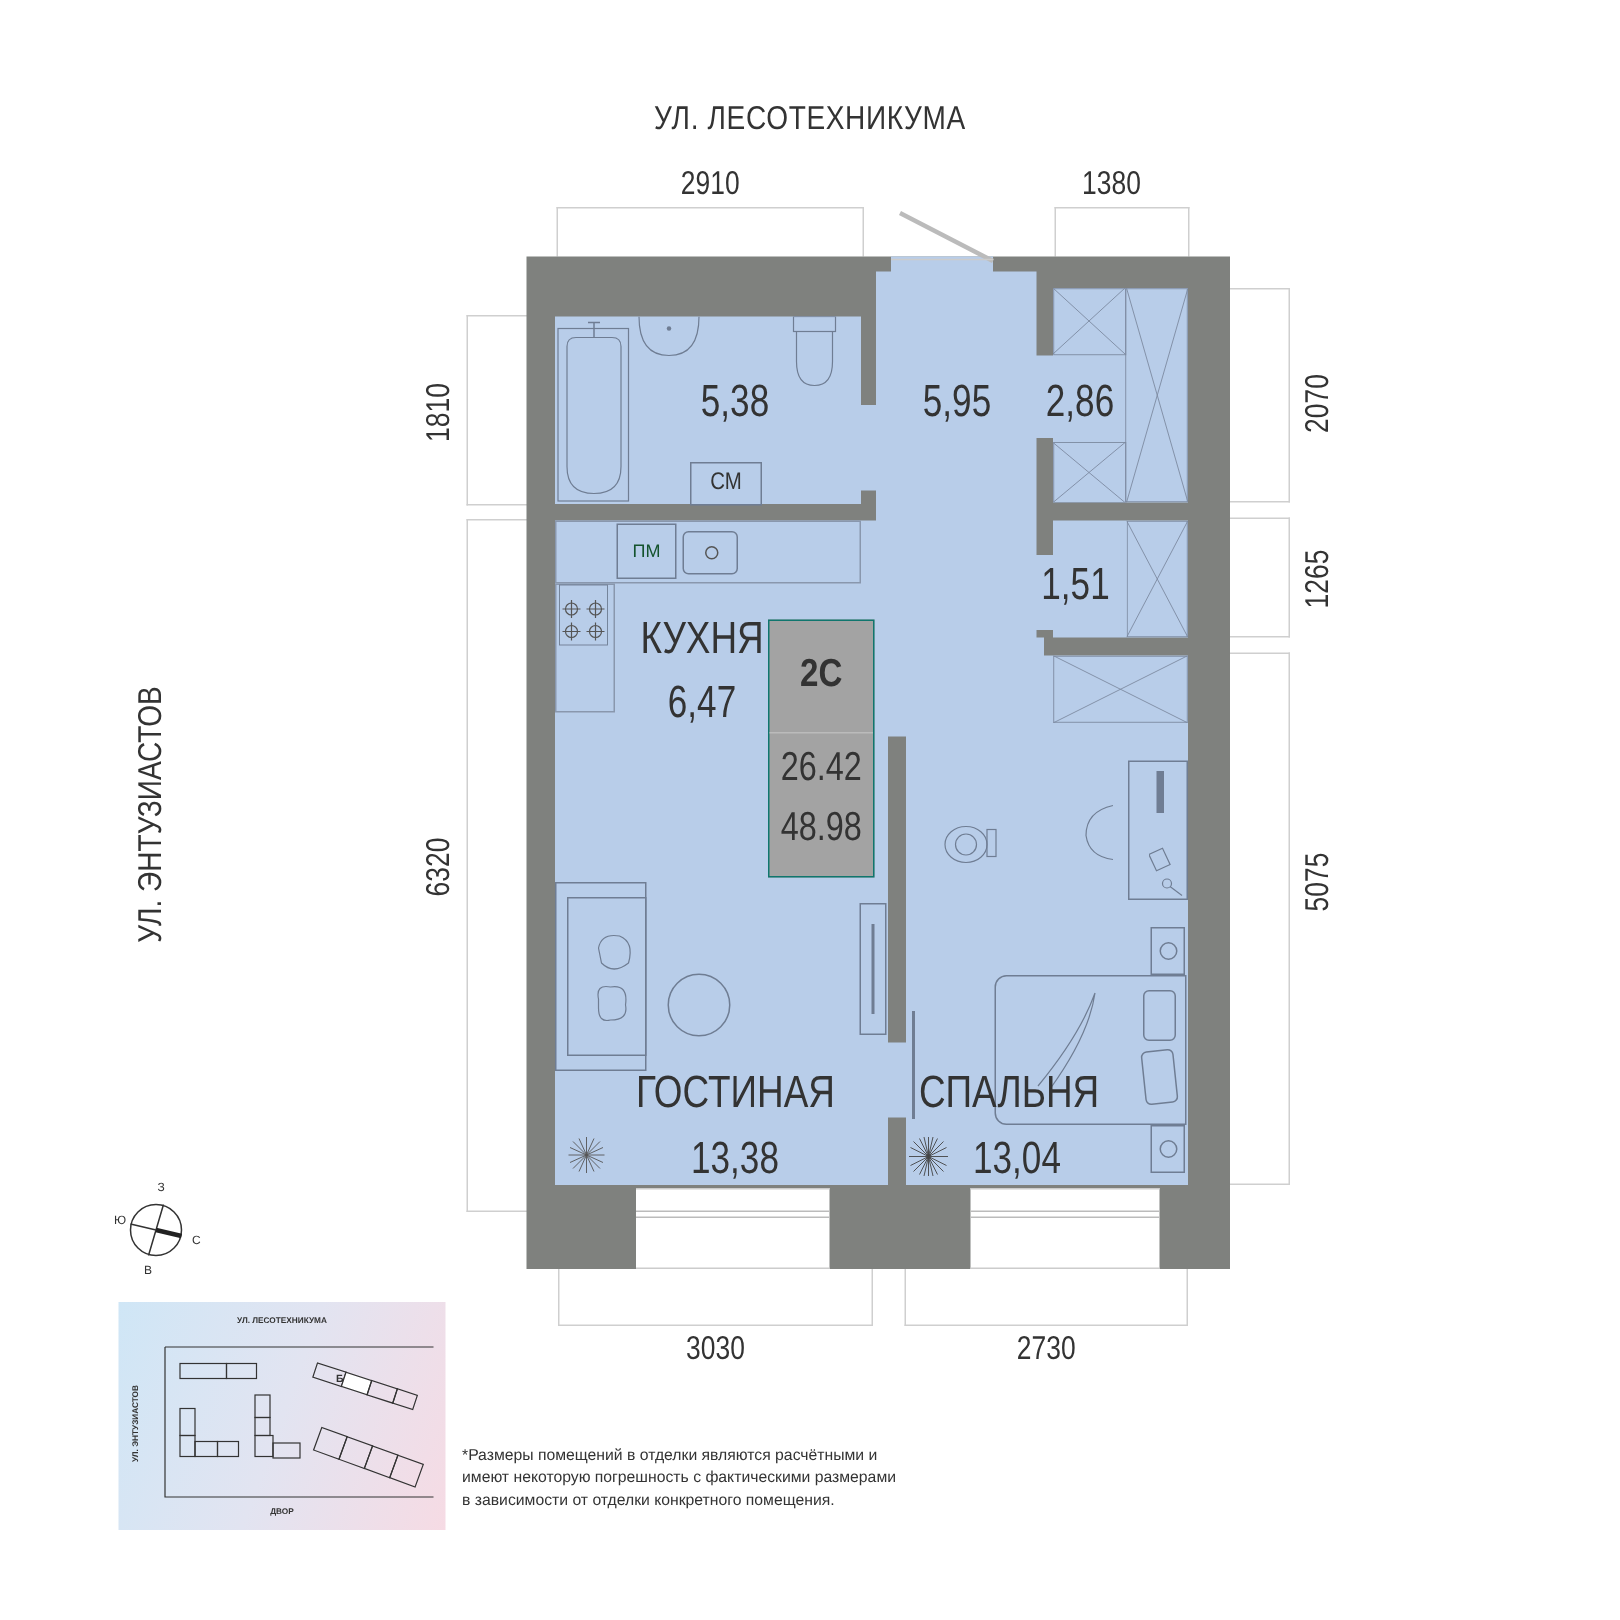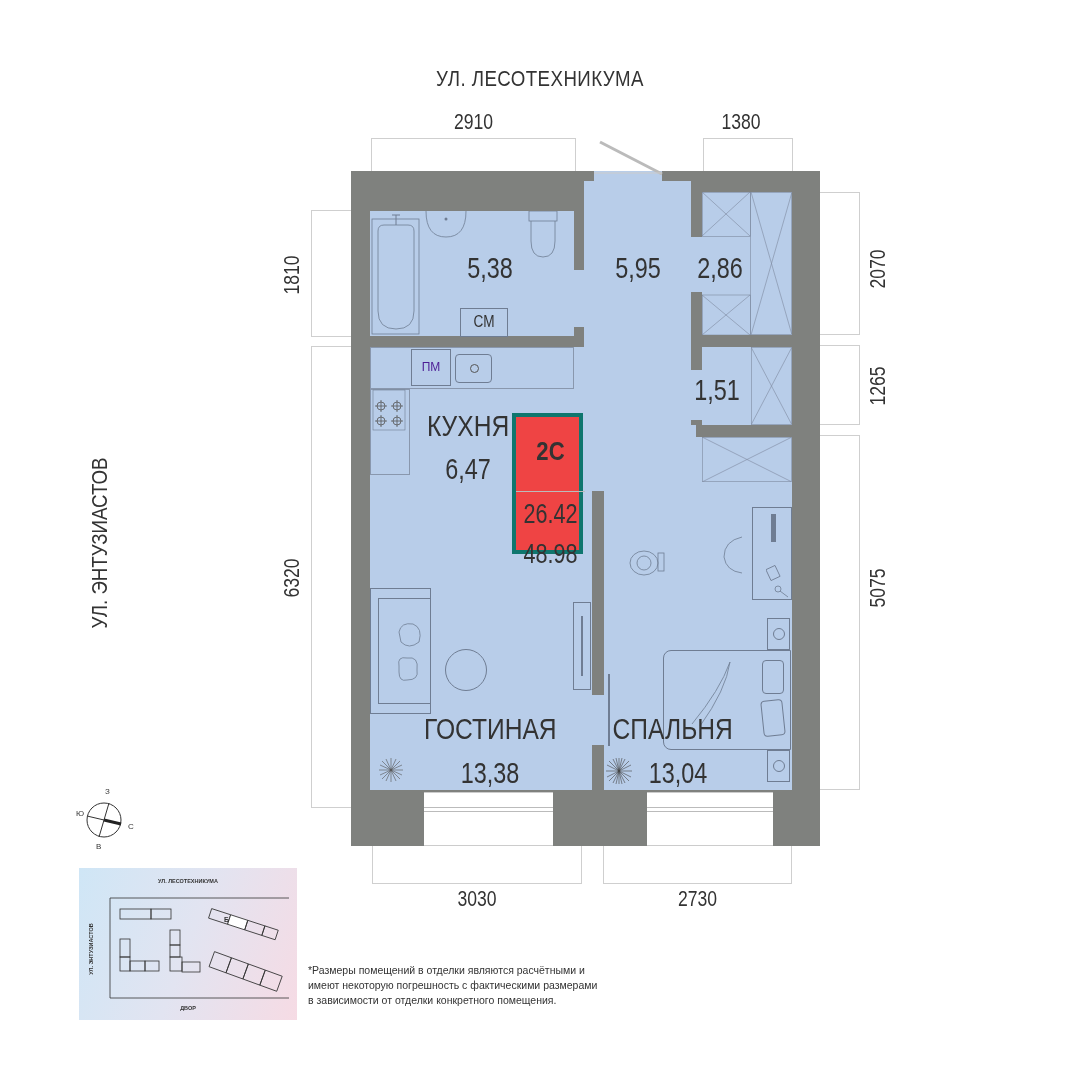--- a/index.html
+++ b/index.html
@@ -8,21 +8,21 @@
   .lbl{position:absolute;text-align:center;white-space:nowrap;color:#333;font-family:"Liberation Sans",sans-serif;}
   .street-top{left:0;width:1080px;top:66px;font-size:22px;letter-spacing:0.5px;transform:scaleX(0.85);}
   .dimtext{font-size:22px;transform:scaleX(0.8);}
   .room-num{font-size:30px;transform:scaleX(0.78);}
   .room-name{font-size:30px;transform:scaleX(0.82);}
   .dimbox{position:absolute;border:1px solid #cfcfcf;box-sizing:border-box;}
   .wall{position:absolute;background:#7f817e;}
   .floor{position:absolute;background:#b8cde9;}
   .fx{position:absolute;border:1px solid #6f7d93;box-sizing:border-box;}
   .win{position:absolute;background:#fff;border-top:1px solid #ccc;border-bottom:1px solid #ccc;box-sizing:border-box;}
-  .infobox{position:absolute;left:512px;top:413px;width:71px;height:141px;background:#ef4444;border:4px solid #0f766e;box-sizing:border-box;}
+  .infobox{position:absolute;left:512px;top:413px;width:71px;height:172px;background:#a3a3a3;border:1px solid #0f766e;box-sizing:border-box;}
   .note{position:absolute;left:308px;top:963px;width:290px;font-size:10.5px;line-height:15px;color:#333;}
   .minimap{position:absolute;left:79px;top:868px;width:218px;height:152px;background:linear-gradient(110deg,#cfe6f6 0%,#e2e4f1 50%,#f6dbe4 100%);}
 </style>
 </head>
 <body>
 
 <div class="lbl street-top">УЛ. ЛЕСОТЕХНИКУМА</div>
 
 <div class="lbl" style="left:-10px;top:530px;width:220px;font-size:22px;transform:rotate(-90deg) scaleX(0.85);">УЛ. ЭНТУЗИАСТОВ</div>
 
@@ -110,21 +110,21 @@
     <line x1="41" y1="0" x2="0" y2="78" stroke="#7d8aa0" stroke-width="0.6"></line>
   </svg>
   <svg class="abs" style="left:702px;top:437px;" width="90" height="45">
     <rect x="0.5" y="0.5" width="89" height="44" fill="none" stroke="#7d8aa0" stroke-width="0.6"></rect>
     <line x1="0" y1="0" x2="90" y2="45" stroke="#7d8aa0" stroke-width="0.6"></line>
     <line x1="90" y1="0" x2="0" y2="45" stroke="#7d8aa0" stroke-width="0.6"></line>
   </svg>
 
   <div class="fx" style="left:370px;top:347px;width:204px;height:42px;border-color:#8997ad;"></div>
   <div class="fx" style="left:411px;top:349px;width:40px;height:37px;"></div>
-  <div class="lbl" style="left:411px;top:360px;width:40px;font-size:12px;color:#4c1d95;">ПМ</div>
+  <div class="lbl" style="left:411px;top:360px;width:40px;font-size:12px;color:#14532d;">ПМ</div>
   <div class="fx" style="left:455px;top:354px;width:37px;height:29px;border-radius:4px;"></div>
   <div class="abs" style="left:470px;top:364px;width:7px;height:7px;border:1px solid #555;border-radius:50%;"></div>
   <div class="fx" style="left:370px;top:389px;width:40px;height:86px;border-color:#8997ad;"></div>
   <svg class="abs" style="left:372px;top:389px;" width="36" height="42">
     <rect x="1" y="1" width="32" height="40" fill="none" stroke="#6f7d93" stroke-width="0.6"></rect>
     <g stroke="#555" stroke-width="0.8" fill="none">
       <circle cx="9" cy="17" r="4"></circle>
         <line x1="3" y1="17" x2="15" y2="17"></line>
         <line x1="9" y1="11" x2="9" y2="23"></line>
       <circle cx="25" cy="17" r="4"></circle>

